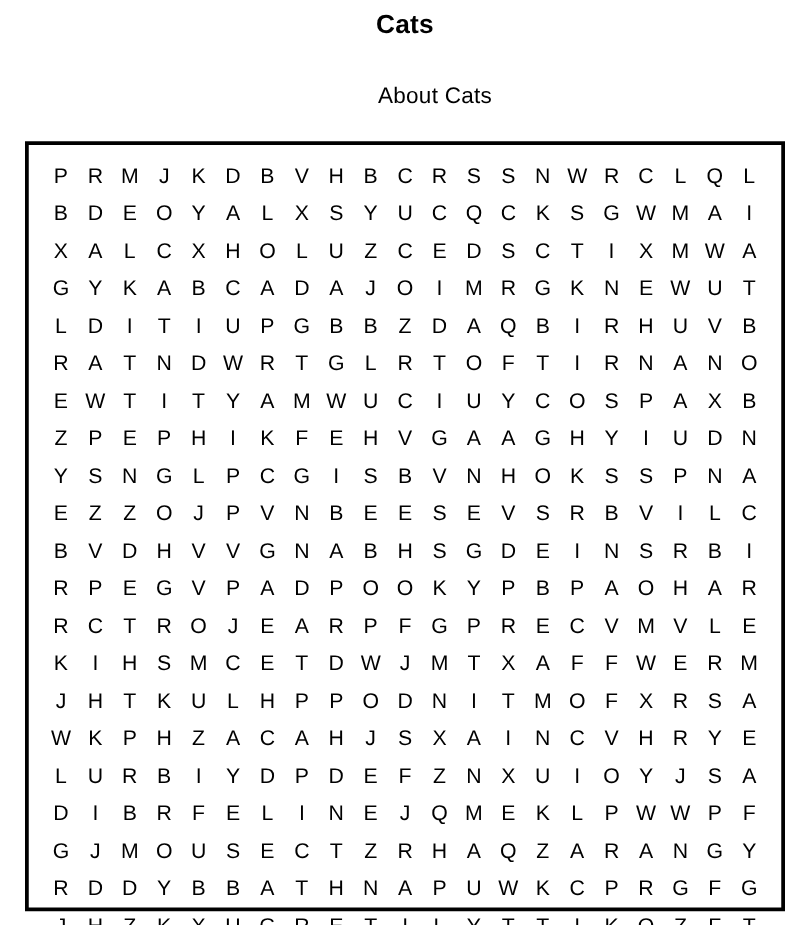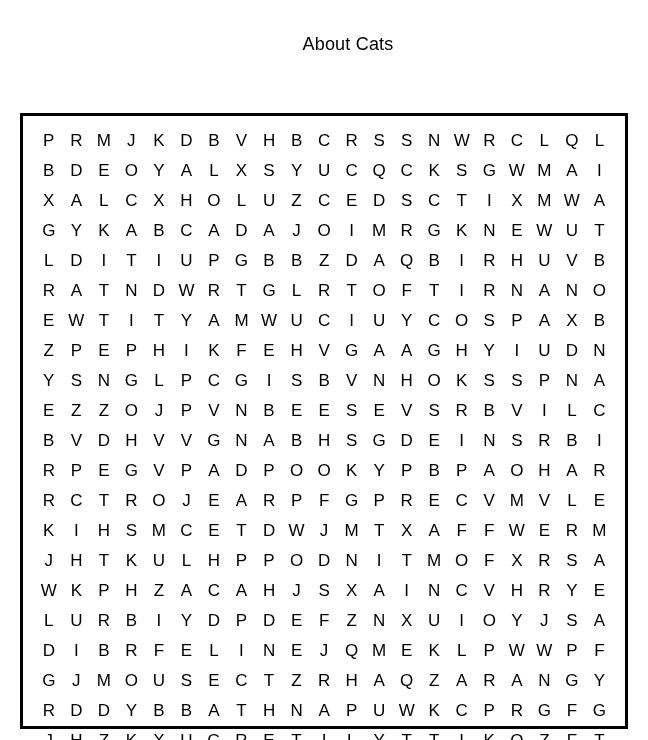--- a/index.html
+++ b/index.html
@@ -69,20 +69,21 @@
     line-height: 30px;
     font-family: "Liberation Sans", sans-serif;
     letter-spacing: 0px;
     user-select: none;
   }
 </style>
 </head>
 <body>
 
 <div class="page">
+  <h1 class="title">Cats</h1>
   <h2 class="subtitle">About Cats</h2>
 
   <div class="grid-wrap">
     <div class="grid" id="grid-body">
         <div class="grid-row">
           <span class="cell">P</span>
           <span class="cell">R</span>
           <span class="cell">M</span>
           <span class="cell">J</span>
           <span class="cell">K</span>

